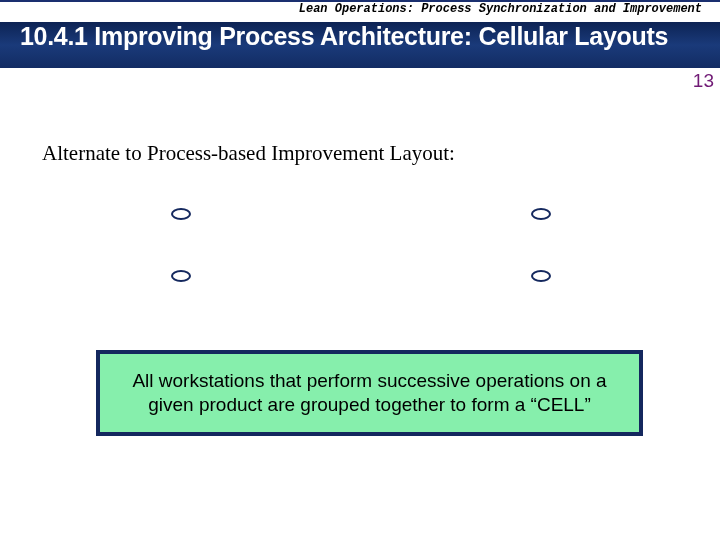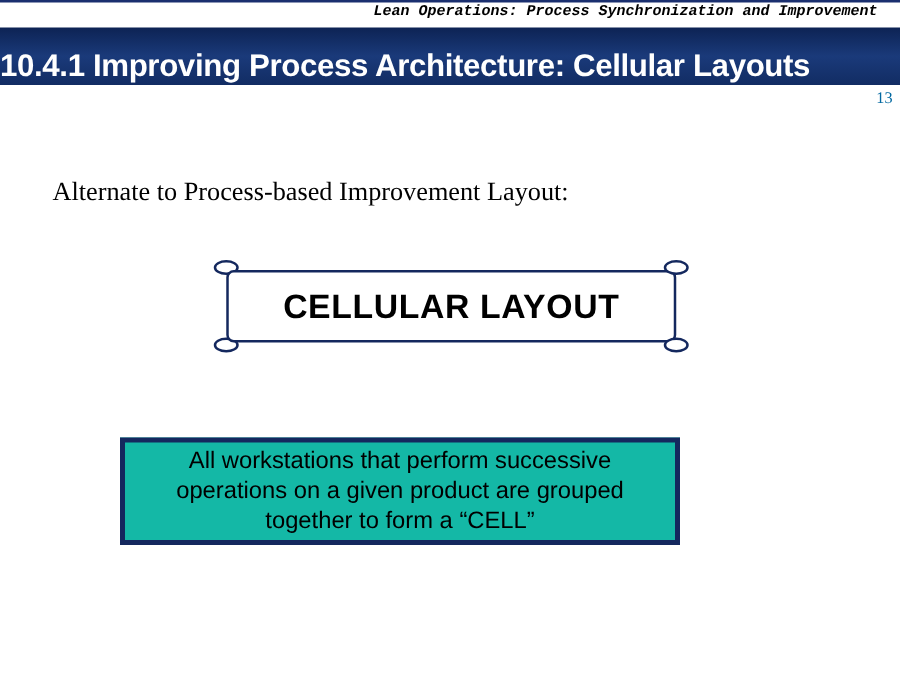--- a/index.html
+++ b/index.html
@@ -28,37 +28,37 @@
     font-family: Liberation Mono, monospace;
   }
   .title-bar {
     position: absolute;
     top: 22px;
     left: 0;
     width: 720px;
     height: 46px;
     background: linear-gradient(to bottom, #0d2354 0%, #1a3a7a 50%, #122c63 100%);
     display: flex;
-    align-items: flex-end;
-    padding-left: 0;
+    align-items: flex-start;
+    padding-left: 20px;
   }
   .title-text {
     color: #ffffff;
     font-size: 25px;
     font-weight: bold;
     font-family: "Arial Narrow", Arial, sans-serif;
     letter-spacing: -0.3px;
   }
   .page-number {
     position: absolute;
     top: 70px;
     right: 6px;
-    font-size: 13px;
-    font-family: Liberation Serif, serif;
-    color: #0369a1;
+    font-size: 19px;
+    font-family: Liberation Sans, sans-serif;
+    color: #701a75;
   }
   .intro-text {
     position: absolute;
     top: 141px;
     left: 42px;
     font-size: 21px;
     font-family: "Times New Roman", serif;
     color: #000;
   }
   .scroll-container {
@@ -105,24 +105,24 @@
     font-size: 27px;
     font-weight: bold;
     font-family: Arial, sans-serif;
     color: #000;
     letter-spacing: 0.5px;
   }
   .definition-box {
     position: absolute;
     top: 350px;
     left: 96px;
-    width: 448px;
+    width: 547px;
     height: 86px;
     border: 4px solid #14285e;
-    background: #14b8a6;
+    background: #86efac;
     display: flex;
     align-items: center;
     justify-content: center;
     padding: 8px 20px;
   }
   .definition-text {
     font-size: 19px;
     font-family: Arial, sans-serif;
     color: #000;
     text-align: center;
@@ -142,23 +142,20 @@
 
 <div class="page-number">13</div>
 
 <div class="intro-text">Alternate to Process-based Improvement Layout:</div>
 
 <div class="scroll-container">
   <div class="scroll-end-left">
     <div class="curl top"></div>
     <div class="curl bottom"></div>
   </div>
-  <div class="scroll-body">
-    <span class="scroll-text">CELLULAR LAYOUT</span>
-  </div>
   <div class="scroll-end-right">
     <div class="curl top"></div>
     <div class="curl bottom"></div>
   </div>
 </div>
 
 <div class="definition-box">
   <div class="definition-text">All workstations that perform successive operations on a given product are grouped together to form a “CELL”</div>
 </div>
 

